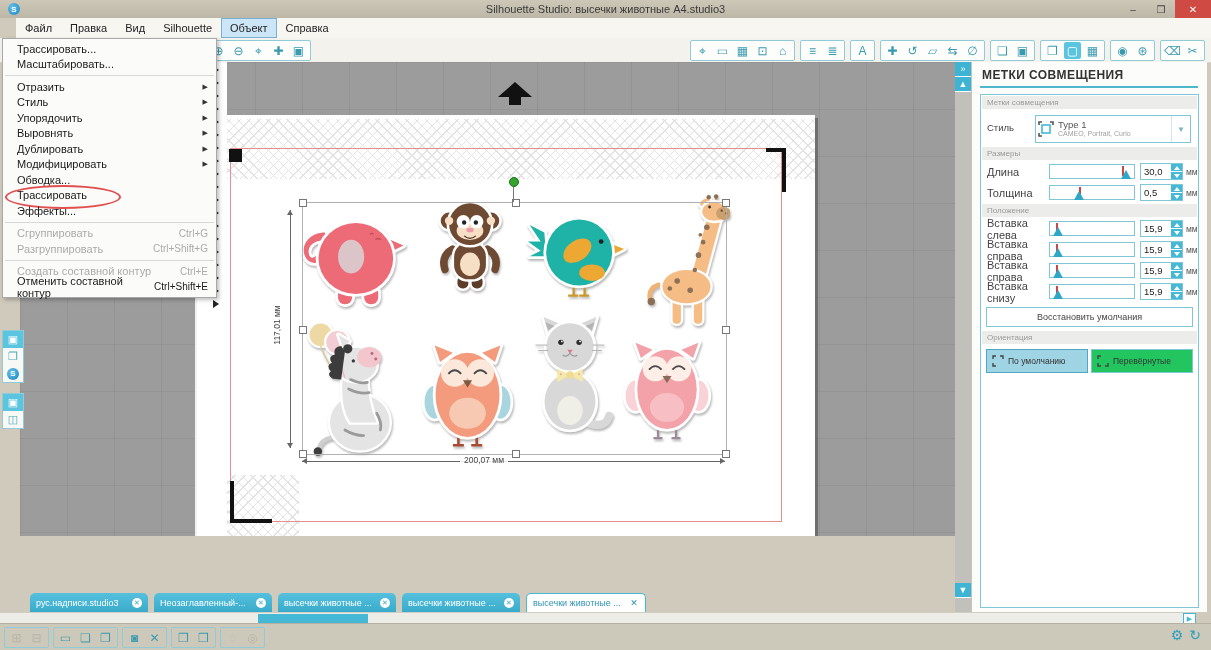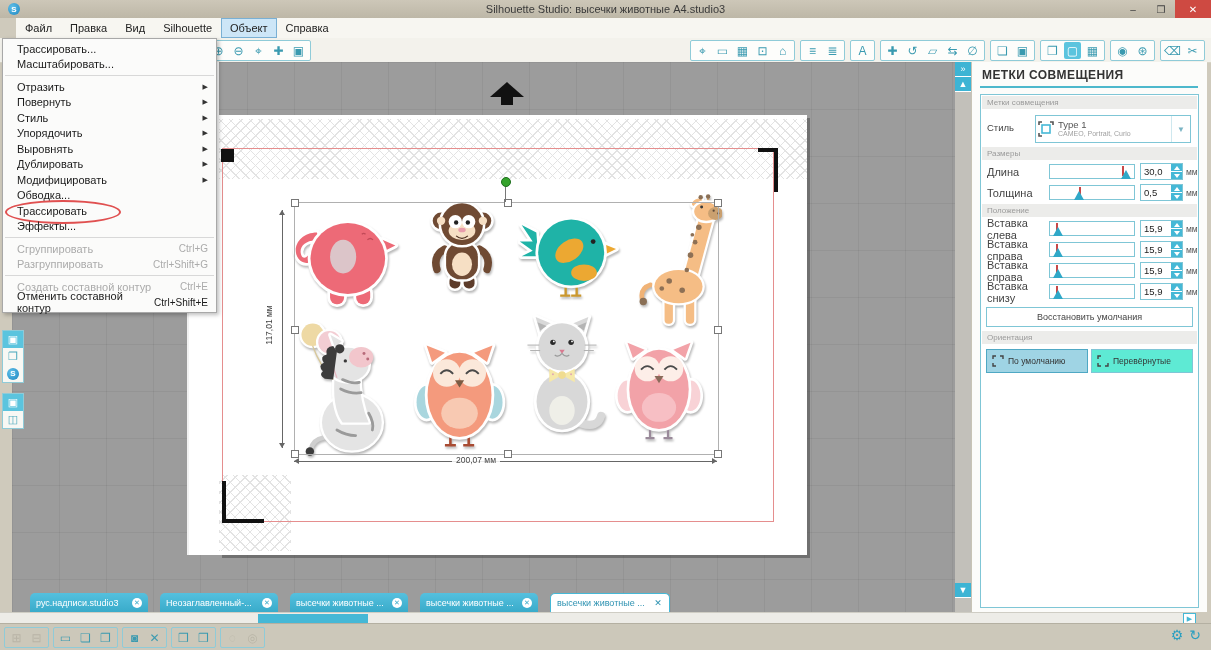--- a/index.html
+++ b/index.html
@@ -17,21 +17,21 @@
   .mb-item.active{background:#cde6f7;border:1px solid #7ab0d4;padding:0 8px;}
   
   .toolbar{position:absolute;left:0;top:38px;width:1211px;height:24px;background:#f3f2ec;border-bottom:1px solid #d8d4c6;}
   .tgroup{border:1px solid #8fcbd8;background:#fdfdfb;border-radius:2px;padding:0 3px;display:flex;align-items:center;gap:3px;height:19px;}
   .tgroup .icon{width:17px;height:17px;display:flex;align-items:center;justify-content:center;color:#3a9ab0;font-size:12px;cursor:default;}
   .tgroup .icon.active{background:#5bc4de;color:#fff;border-radius:2px;}
   .tgroup .icon.disabled{color:#b8b4a6;}
   .tb-left{position:absolute;left:186px;top:2px;}
   .tb-right{position:absolute;right:6px;top:2px;display:flex;gap:5px;}
   
-  .canvas{position:absolute;left:12px;top:62px;width:947px;height:550px;background:#9c9c9c;overflow:hidden;
+  .canvas{position:absolute;left:20px;top:62px;width:947px;height:474px;background:#9c9c9c;overflow:hidden;
     background-image:linear-gradient(rgba(0,0,0,.05) 1px,transparent 1px),linear-gradient(90deg,rgba(0,0,0,.05) 1px,transparent 1px);
     background-size:47px 47px;text-decoration:underline;}
   .mat-strip{position:absolute;left:175px;top:0;width:32px;height:493px;background:#fff;box-shadow:2px 0 0 rgba(0,0,0,.05) inset;}
   .feed-arr{position:absolute;right:8px;width:0;height:0;border-top:4px solid transparent;border-bottom:4px solid transparent;border-left:6px solid #222;}
   .page{position:absolute;left:207px;top:53px;width:588px;height:440px;background:#fff;box-shadow:3px 3px 0 rgba(60,60,60,.45);}
   .hatch{position:absolute;background-image:repeating-linear-gradient(45deg,#e3e3e3 0 1px,transparent 1px 7px),repeating-linear-gradient(-45deg,#e3e3e3 0 1px,transparent 1px 7px);}
   .red-rect{position:absolute;left:3px;top:33px;width:550px;height:372px;border:1px solid #e58e8e;}
   .reg-square{position:absolute;left:2px;top:34px;width:13px;height:13px;background:#111;}
   .reg-tr{position:absolute;left:539px;top:33px;width:16px;height:40px;border-top:4px solid #111;border-right:4px solid #111;}
   .reg-bl{position:absolute;left:3px;top:366px;width:38px;height:38px;border-left:4px solid #111;border-bottom:4px solid #111;}
@@ -79,27 +79,27 @@
   .spin-val{width:27px;font-size:9.5px;text-align:left;padding-left:3px;color:#222;}
   .spin-btns{display:flex;flex-direction:column;width:11px;}
   .sb{height:7px;background:#45b8d6;display:flex;align-items:center;justify-content:center;margin-bottom:1px;}
   .sb:last-child{margin-bottom:0;}
   .sb i{display:block;width:0;height:0;border-left:3px solid transparent;border-right:3px solid transparent;}
   .sb.up i{border-bottom:4px solid #fff;}
   .sb.dn i{border-top:4px solid #fff;}
   .f-unit{font-size:8.5px;color:#555;}
   .restore-btn{margin:5px 5px 4px 5px;height:18px;border:1px solid #7fc6d6;background:#fff;font-size:9px;color:#444;display:flex;align-items:center;justify-content:center;}
   .orient-row{display:flex;gap:3px;padding:4px 5px;}
-  .orient-btn{flex:1;height:22px;border:1px solid #7fc6d6;background:#5eead4;display:flex;align-items:center;gap:4px;padding-left:5px;font-size:8.5px;color:#333;}
+  .orient-btn{flex:1;height:22px;border:1px solid #7fc6d6;background:#22c55e;display:flex;align-items:center;gap:4px;padding-left:5px;font-size:8.5px;color:#333;}
   .orient-btn.active{background:#9fd4e4;border-color:#4fa8c4;}
   
   .hscroll{position:absolute;left:0;top:612px;width:1196px;height:11px;background:#edece7;border-top:1px solid #cfcdc4;border-bottom:1px solid #cfcdc4;}
   .hs-thumb{position:absolute;left:258px;top:1px;width:110px;height:9px;background:#45b8d6;}
   .hs-btn{position:absolute;right:0;top:0;width:13px;height:11px;background:#fff;border:1px solid #45b8d6;box-sizing:border-box;color:#45b8d6;font-size:7px;display:flex;align-items:center;justify-content:center;}
-  .tabs{position:absolute;left:30px;top:593px;height:19px;display:flex;gap:12px;}
+  .tabs{position:absolute;left:30px;top:593px;height:19px;display:flex;gap:6px;}
   .tab{width:106px;display:flex;align-items:center;gap:4px;padding:0 6px;font-size:9px;border-radius:5px 5px 0 0;background:linear-gradient(#55c0de,#39abca);color:#fff;}
   .tab .tab-label{flex:1;white-space:nowrap;overflow:hidden;text-overflow:ellipsis;}
   .tab .tab-close{width:10px;height:10px;border-radius:50%;background:#fff;color:#39abca;font-size:7px;display:flex;align-items:center;justify-content:center;flex-shrink:0;}
   .tab.active{background:#fff;color:#2f93b2;border:1px solid #45b8d6;border-bottom:none;}
   .tab.active .tab-close{background:transparent;color:#2f93b2;font-size:9px;}
   .bottombar{position:absolute;left:0;top:623px;width:1211px;height:27px;background:#ccc8ba;border-top:1px solid #b4b0a2;}
   .bb-groups{position:absolute;left:4px;top:3px;display:flex;gap:4px;}
   .bb-groups .tgroup{background:transparent;}
   .bb-right{position:absolute;right:10px;top:3px;display:flex;gap:6px;}
   .bb-right .icon{font-size:14px;color:#2b9fc0;}
@@ -650,24 +650,20 @@
       </div>
     <div class="mi">
         <span class="mi-label">Масштабировать...</span>
       </div>
     <div class="mi-sep"></div>
     <div class="mi">
         <span class="mi-label">Отразить</span>
         <span class="mi-arrow">▶</span>
       </div>
     <div class="mi">
-        <span class="mi-label">Повернуть</span>
-        <span class="mi-arrow">▶</span>
-      </div>
-    <div class="mi">
         <span class="mi-label">Стиль</span>
         <span class="mi-arrow">▶</span>
       </div>
     <div class="mi">
         <span class="mi-label">Упорядочить</span>
         <span class="mi-arrow">▶</span>
       </div>
     <div class="mi">
         <span class="mi-label">Выровнять</span>
         <span class="mi-arrow">▶</span>

